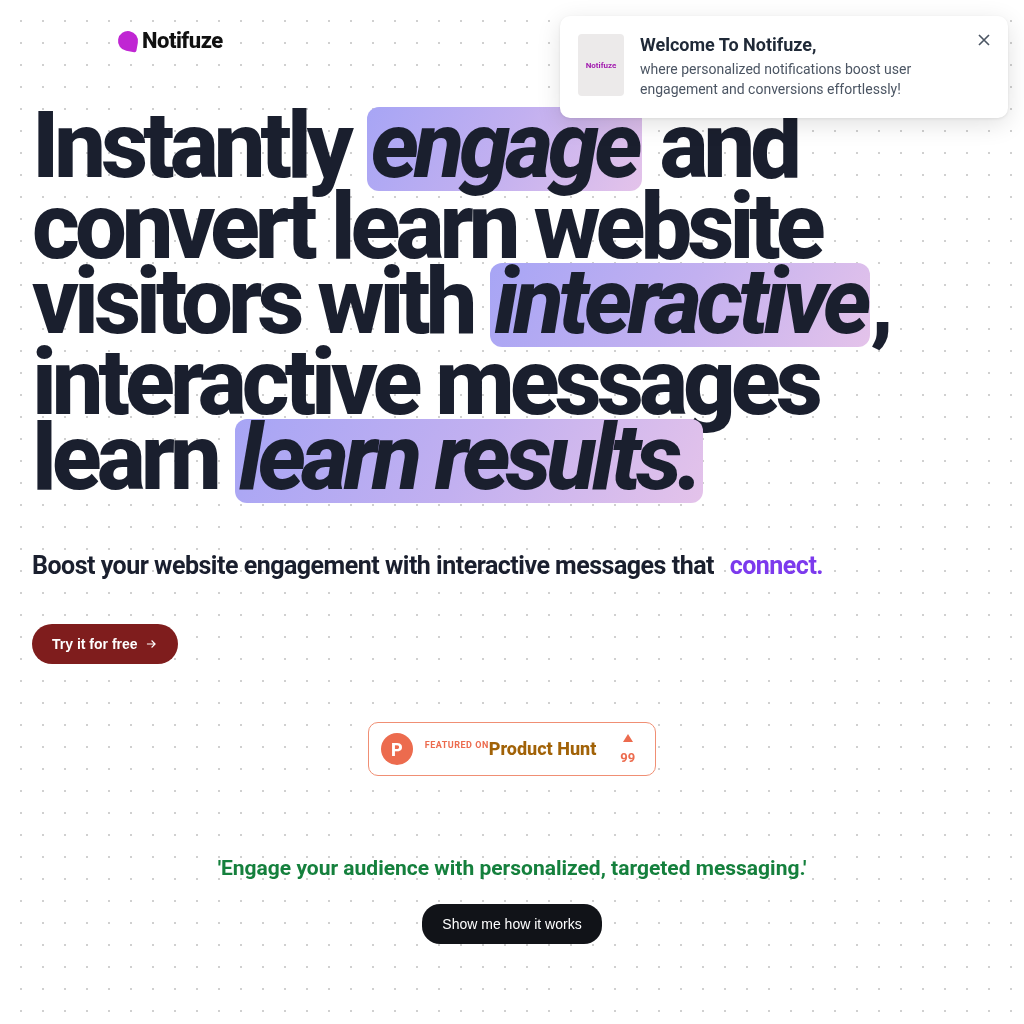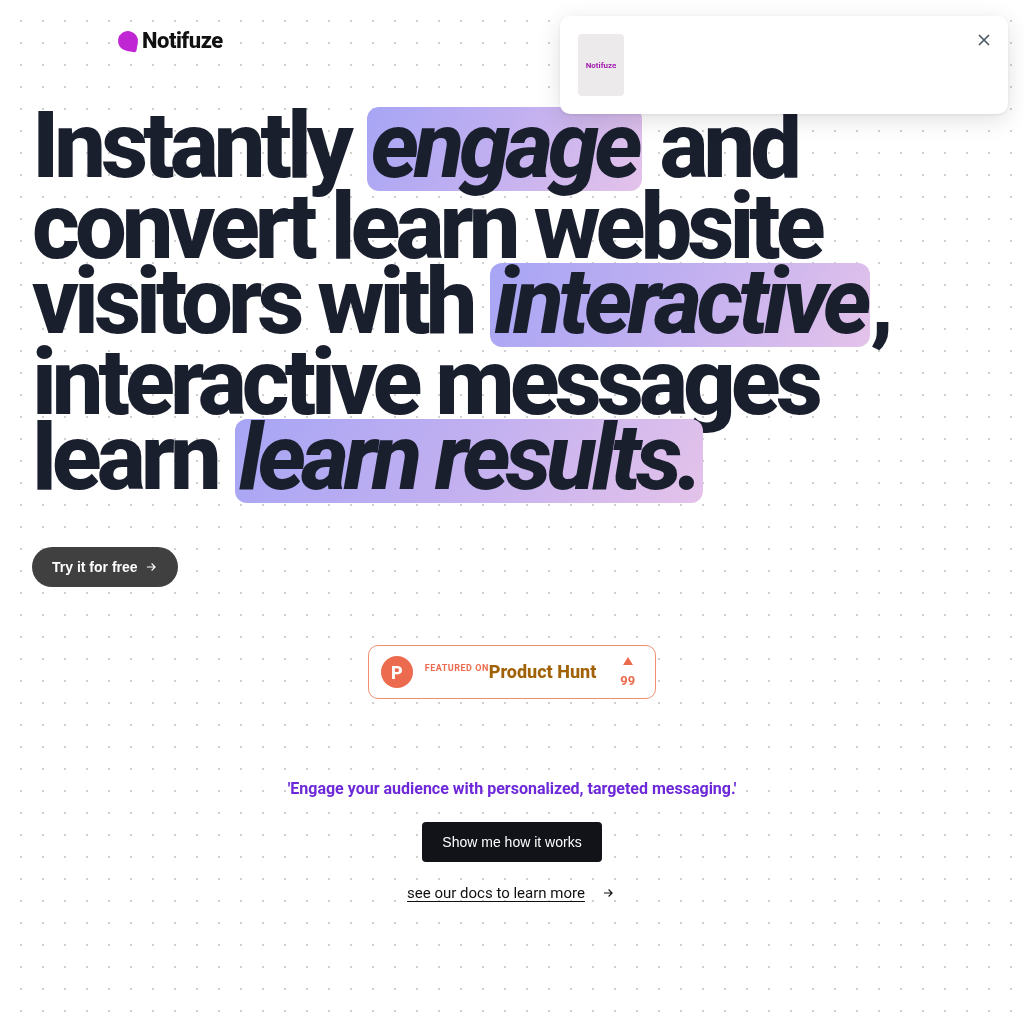--- a/index.html
+++ b/index.html
@@ -125,21 +125,21 @@
   }
   .subhead .accent {
     color: #7c3aed;
     margin-left: 10px;
   }
   .cta-row { margin-top: 44px; }
   .btn-black {
     display: inline-flex;
     align-items: center;
     gap: 6px;
-    background: #404040;
+    background: #7f1d1d;
     color: #fff;
     font-size: 14px;
     font-weight: 600;
     padding: 12px 20px;
     border-radius: 999px;
     cursor: pointer;
     border: none;
   }
   .arrow-icon { width: 14px; height: 14px; stroke: currentColor; fill: none; stroke-width: 2; }
   
@@ -203,33 +203,33 @@
     margin-top: 8px;
   }
   
   .mid-section {
     position: relative;
     z-index: 2;
     text-align: center;
     margin-top: 80px;
   }
   .tagline {
-    font-size: 16px;
-    font-weight: 700;
-    color: #6d28d9;
+    font-size: 21px;
+    font-weight: 700;
+    color: #15803d;
   }
   .btn-rect {
     display: inline-block;
     margin-top: 24px;
     background: #111318;
     color: #fff;
     font-size: 14px;
     font-weight: 500;
     padding: 12px 20px;
-    border-radius: 4px;
+    border-radius: 18px;
     cursor: pointer;
     border: none;
   }
   .docs-link {
     display: inline-flex;
     align-items: center;
     gap: 14px;
     margin-top: 22px;
     font-size: 15px;
     color: #111;
@@ -248,32 +248,39 @@
   <div class="logo-wrap">
     <div class="logo-blob"></div>
     <span class="logo-text">Notifuze</span>
   </div>
 </div>
 
 <div class="notif-card">
   <div class="notif-thumb">
     <span>Notifuze</span>
   </div>
+  <div class="notif-body">
+    <div class="notif-title">Welcome To Notifuze,</div>
+    <div class="notif-text">where personalized notifications boost user engagement and conversions effortlessly!</div>
+  </div>
   <div class="notif-close">
     <svg viewBox="0 0 24 24" fill="none" stroke="currentColor" stroke-width="2">
       <path d="M18 6 6 18M6 6l12 12"></path>
     </svg>
   </div>
 </div>
 
 <div class="hero">
   <h1>
     <span>Instantly </span><span class="hl">engage</span><span> and convert learn website visitors with </span><span class="hl">interactive</span><span>, interactive messages learn </span><span class="hl">learn results.</span>
   </h1>
 
+  <div class="subhead">
+    <span>Boost your website engagement with interactive messages that </span><span class="accent">connect.</span>
+  </div>
 
   <div class="cta-row">
     <button class="btn-black">
       <span>Try it for free</span>
       <svg class="arrow-icon" viewBox="0 0 24 24">
         <path d="M5 12h14M13 6l6 6-6 6"></path>
       </svg>
     </button>
   </div>
 </div>
@@ -290,21 +297,13 @@
     <div class="ph-right">
       <div class="ph-tri"></div>
       <span class="ph-count">99</span>
     </div>
   </div>
 </div>
 
 <div class="mid-section">
   <div class="tagline">'Engage your audience with personalized, targeted messaging.'</div>
   <button class="btn-rect">Show me how it works</button>
-  <div>
-    <a class="docs-link">
-      <span>see our docs to learn more</span>
-      <svg class="arrow-icon" viewBox="0 0 24 24">
-        <path d="M5 12h14M13 6l6 6-6 6"></path>
-      </svg>
-    </a>
-  </div>
 </div>
 
 </body></html>

